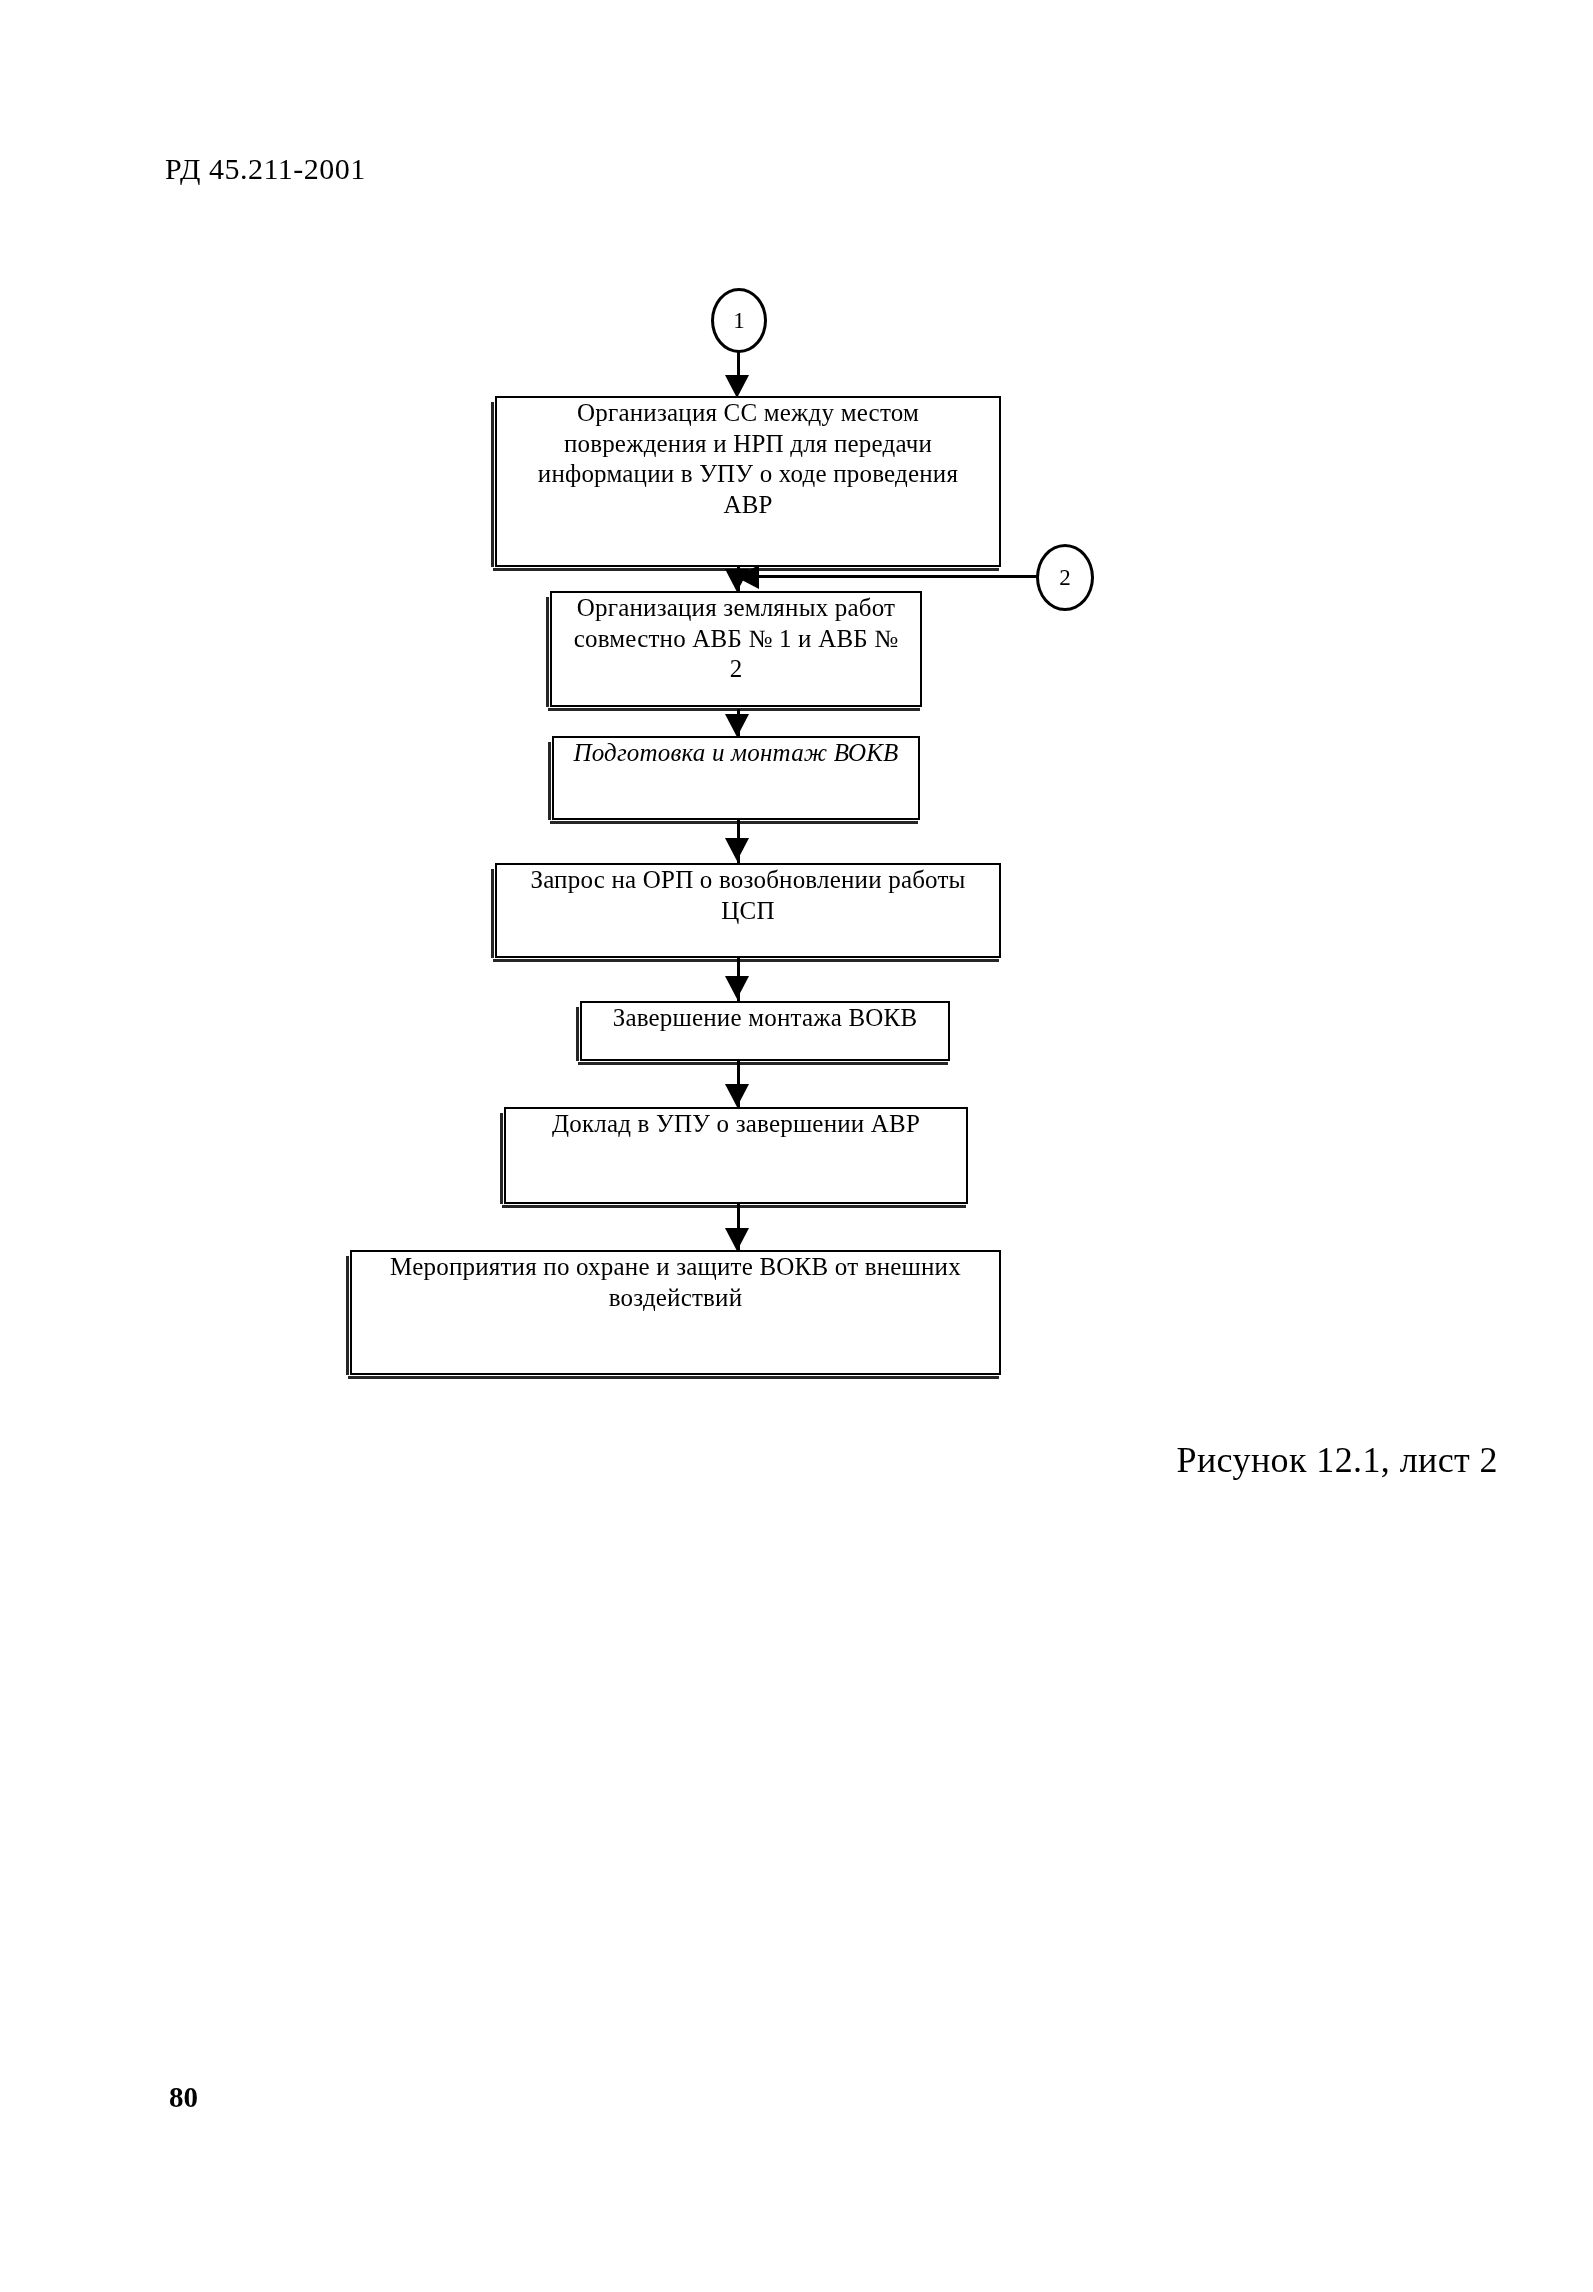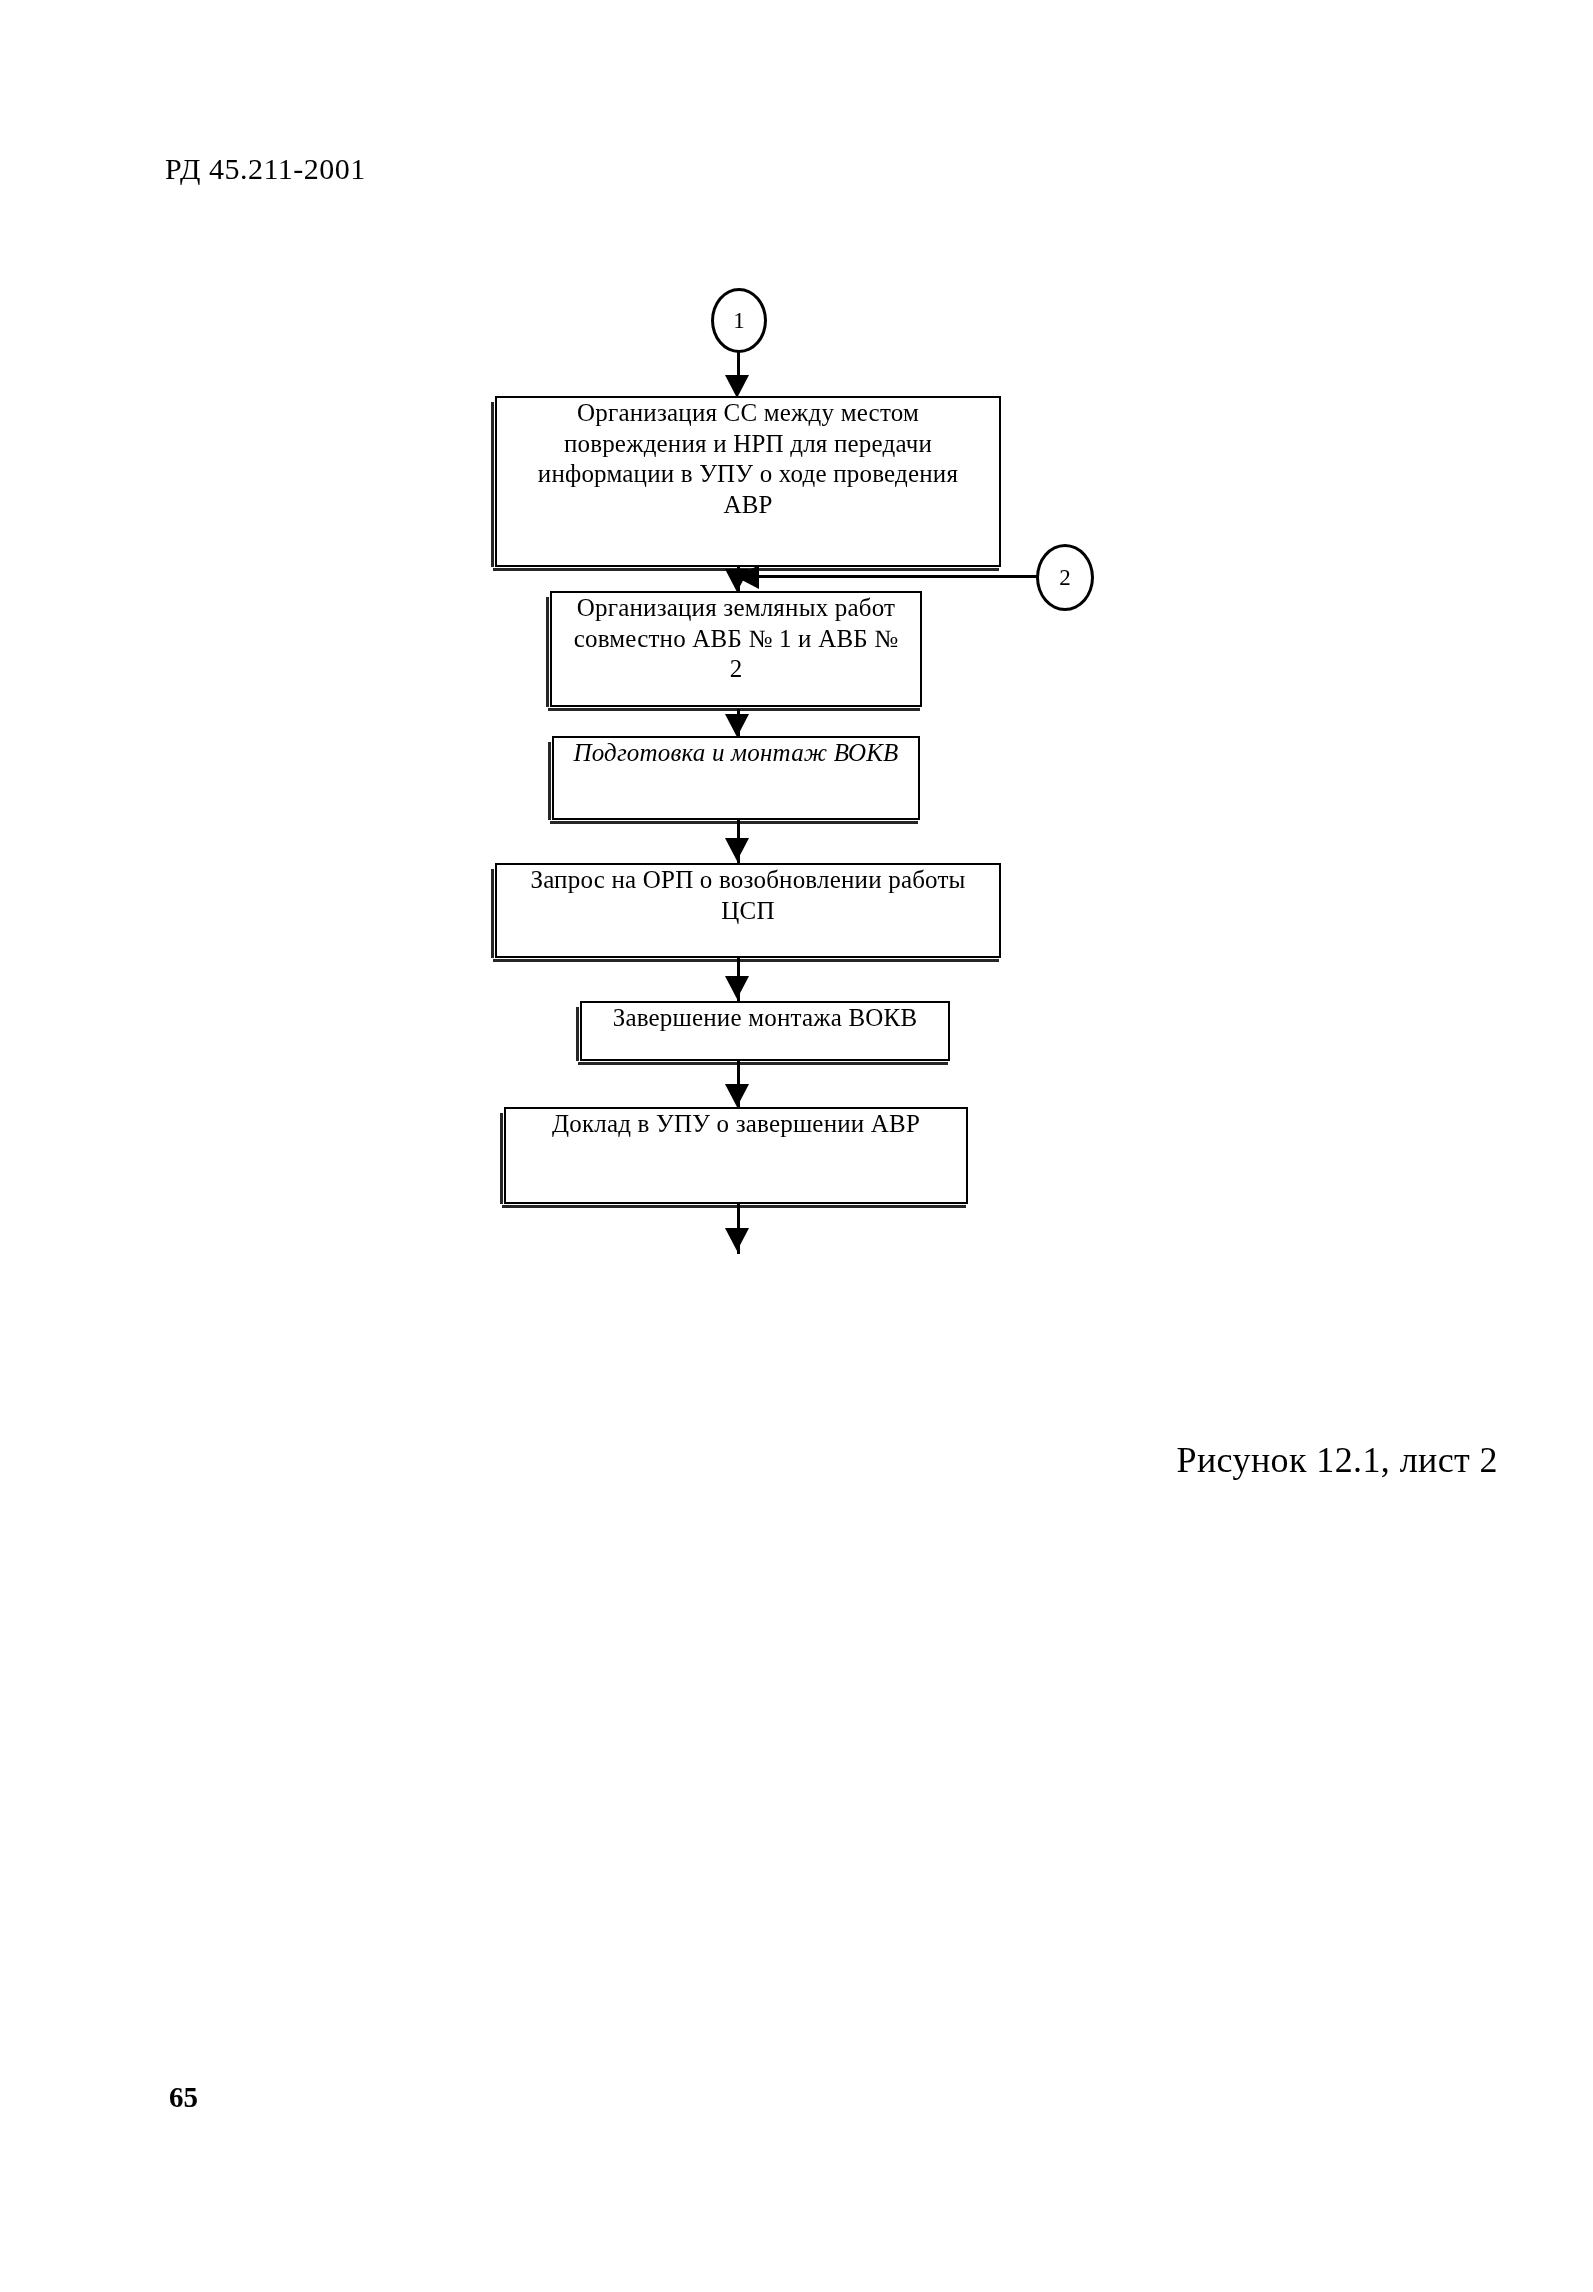--- a/index.html
+++ b/index.html
@@ -196,23 +196,26 @@
     <div class="vline" style="left:737px; top:1061px; height:56px;"></div>
     <div class="arrow-down" style="left:725px; top:1084px;"></div>
 
     <div class="node" style="left:504px; top:1107px; width:464px; height:97px;">
       <span>Доклад в УПУ о завершении АВР</span>
     </div>
 
     <div class="vline" style="left:737px; top:1204px; height:50px;"></div>
     <div class="arrow-down" style="left:725px; top:1228px;"></div>
 
+    <div class="node" style="left:350px; top:1250px; width:651px; height:125px;">
+      <span>Мероприятия по охране и защите ВОКВ от внешних воздействий</span>
+    </div>
 
   </div>
 
   <div class="figure-caption">
     <span class="inner">Рисунок 12.1, лист 2</span>
   </div>
 
-  <div class="page-number">65</div>
+  <div class="page-number">80</div>
 
 </div>
 
 
 </body></html>

